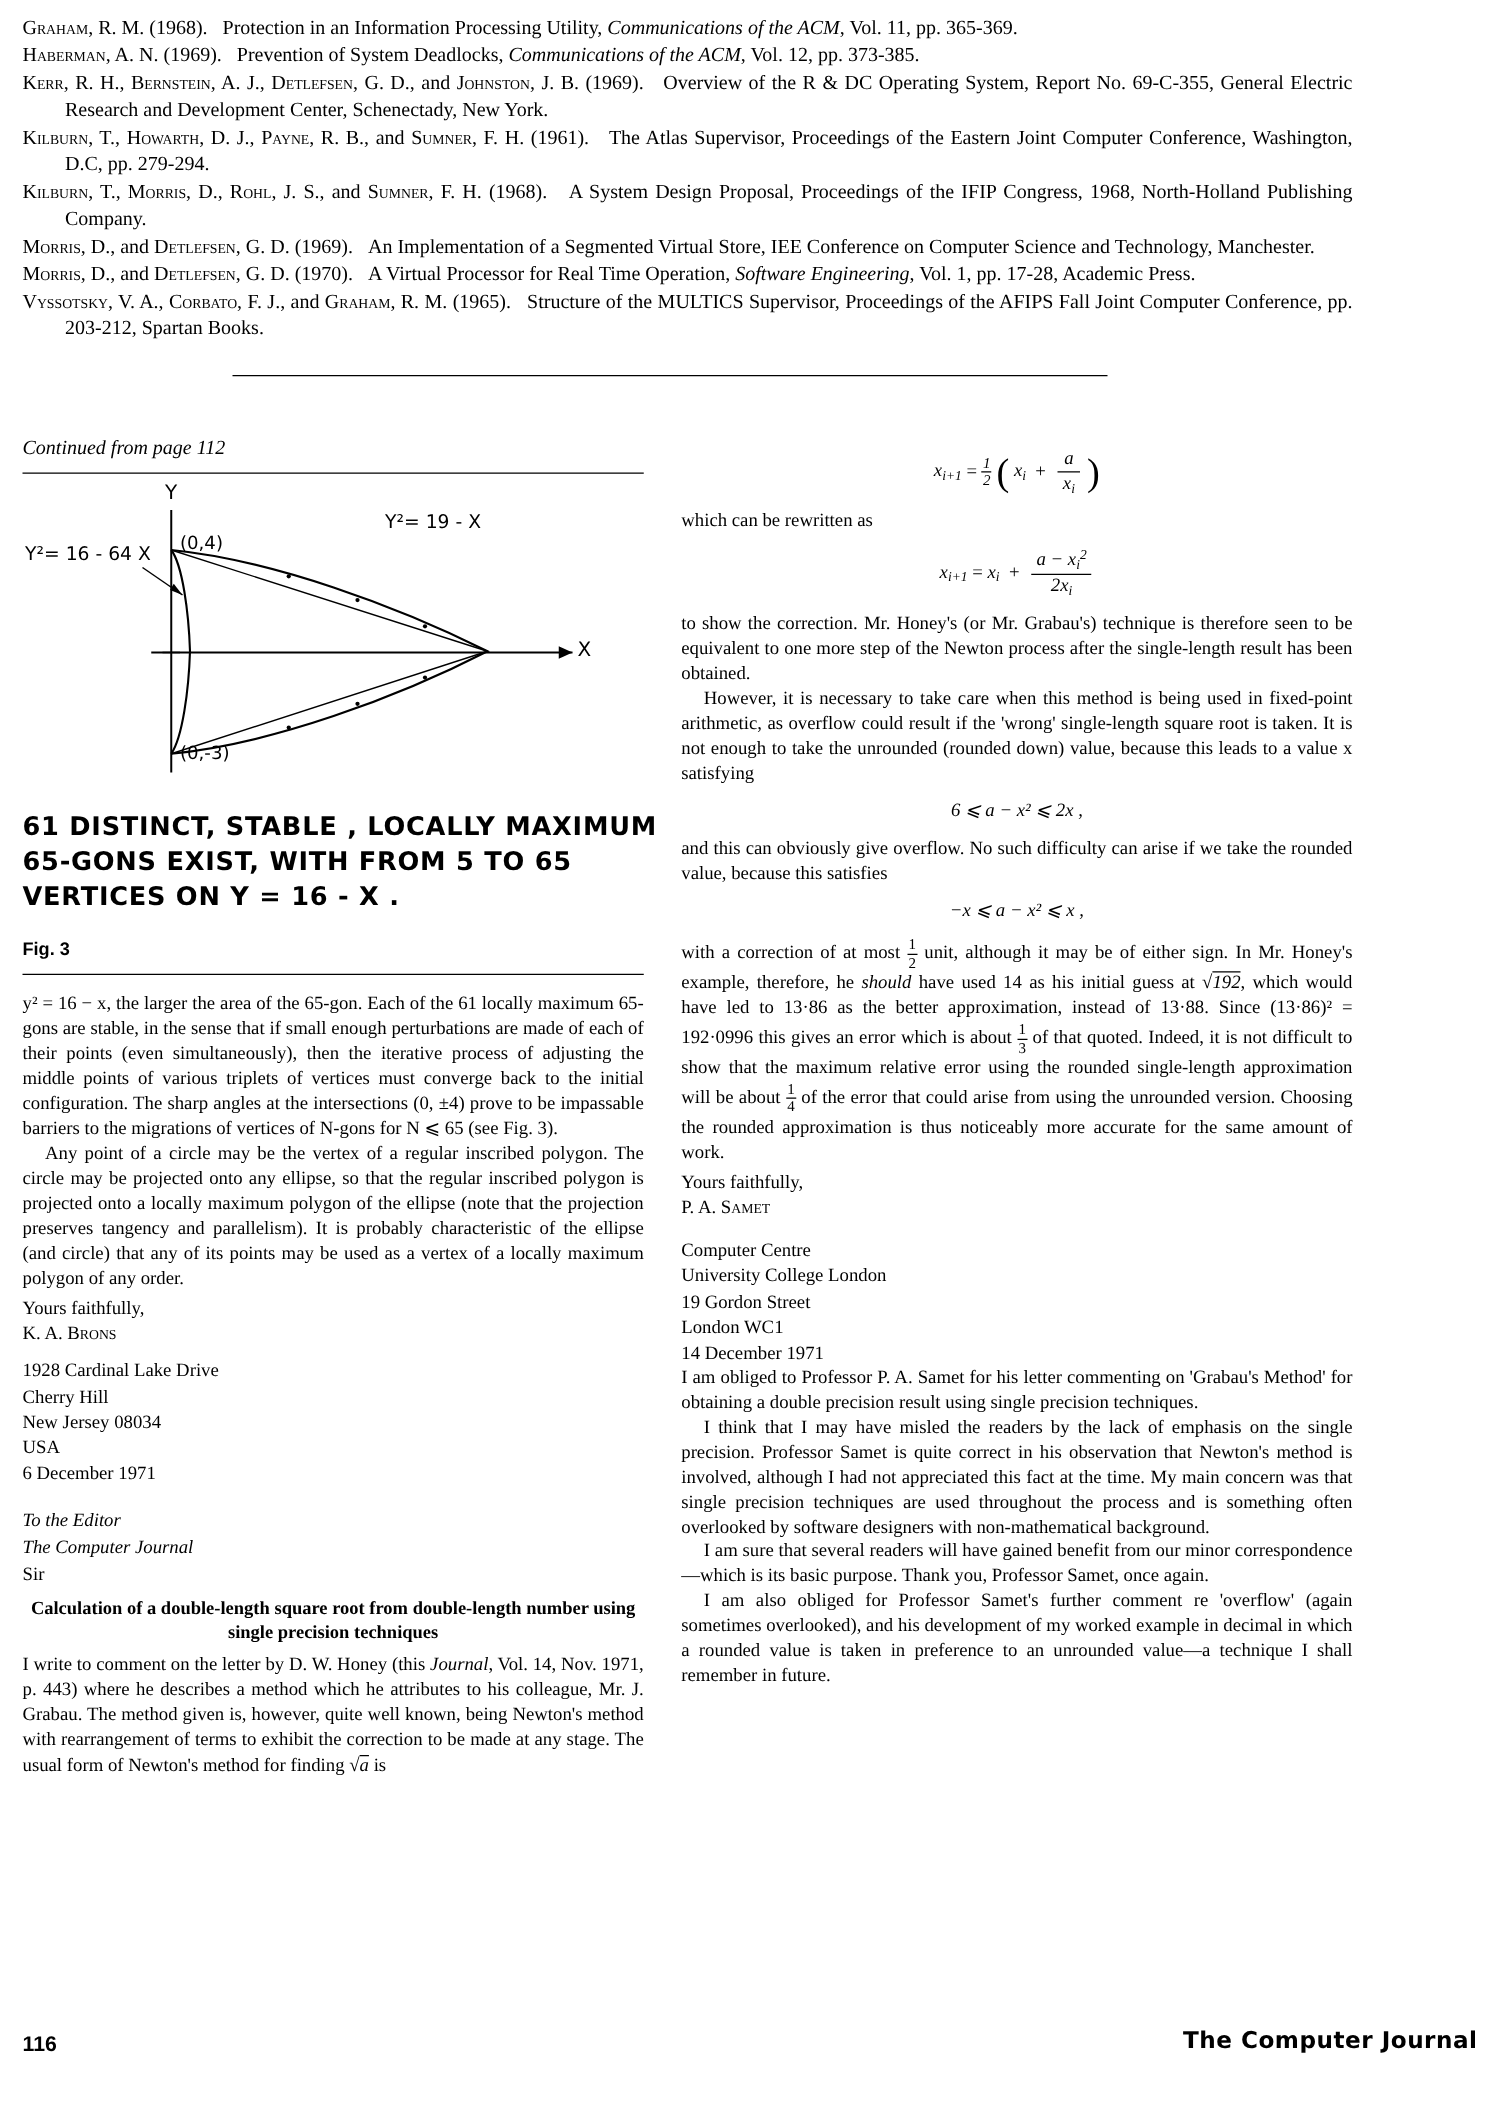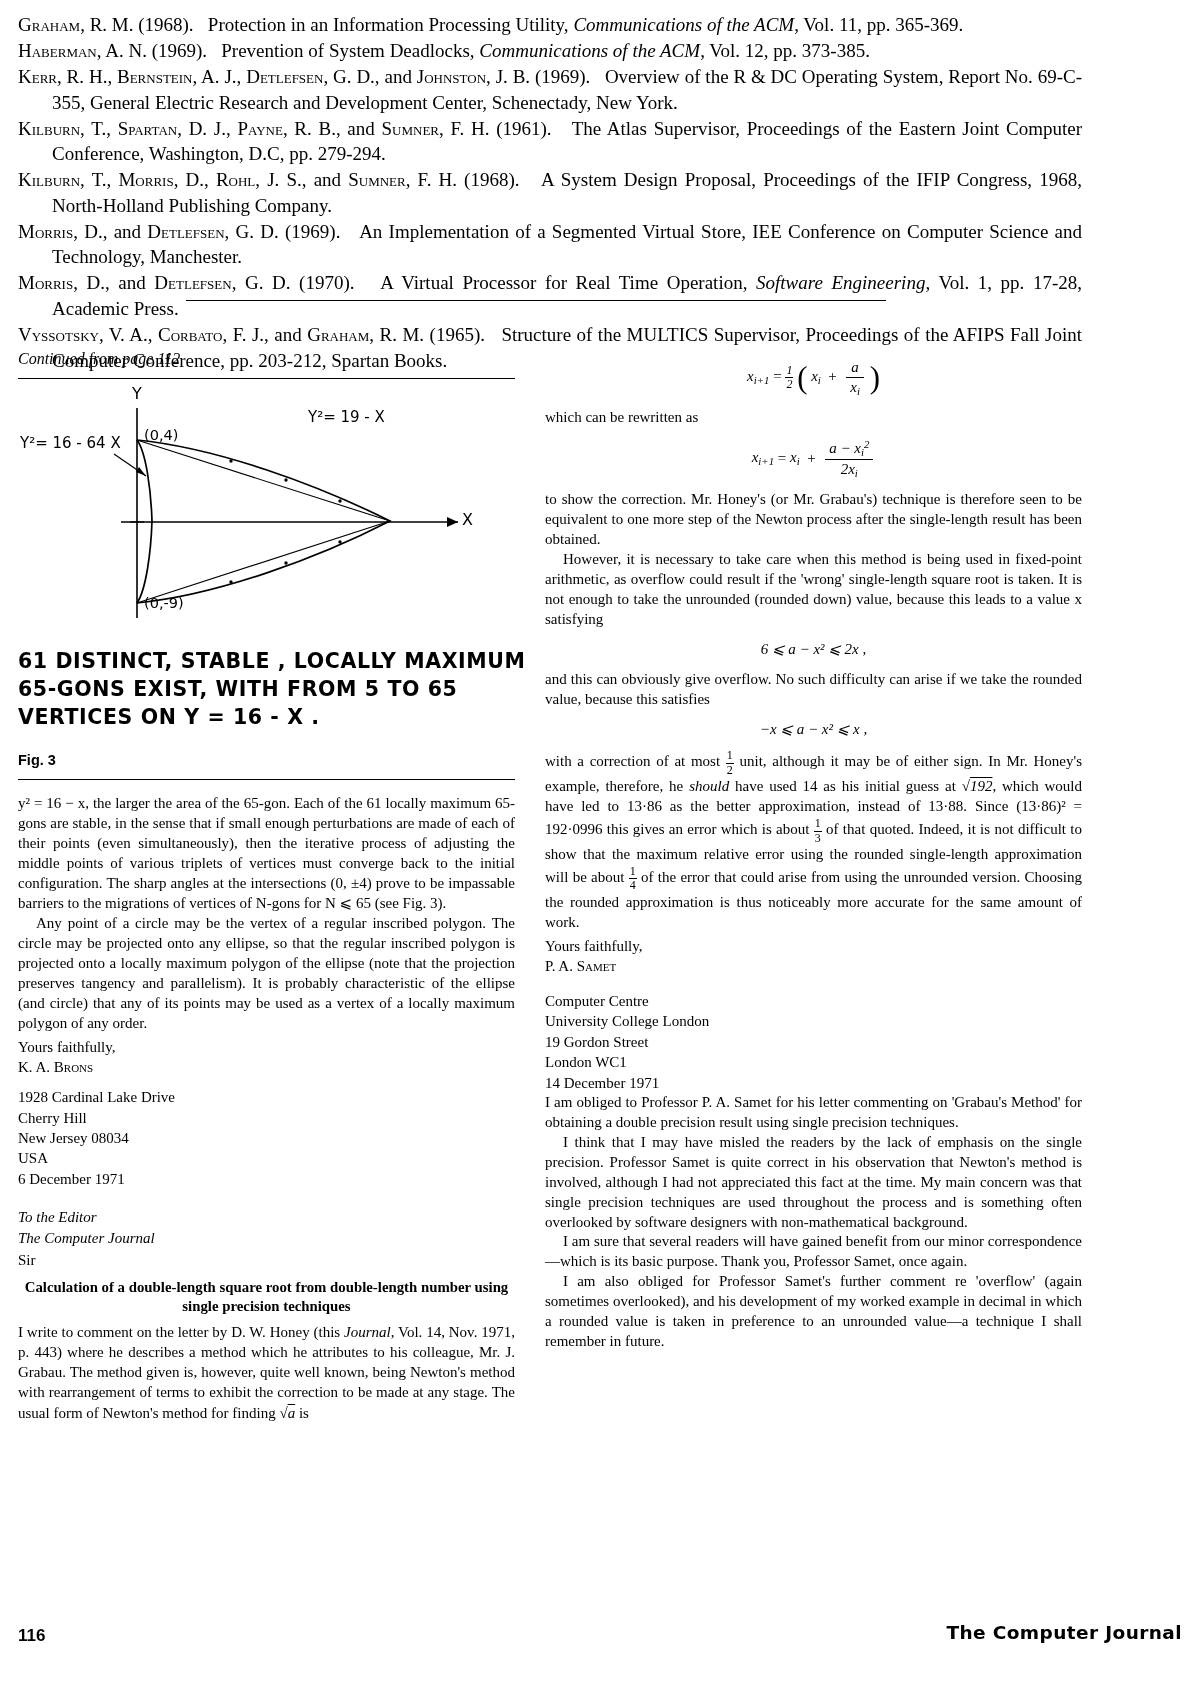--- a/index.html
+++ b/index.html
@@ -20,21 +20,21 @@
     left: 0; top: 0;
     width: 1200px;
     height: 1702px;
   }
   
   .refs {
     position: absolute;
     left: 18px;
     top: 12px;
     width: 1064px;
-    font-size: 19px;
+    font-size: 16px;
     line-height: 1.345;
     text-align: justify;
   }
   .ref {
     margin: 0 0 0.5px 0;
     padding-left: 34px;
     text-indent: -34px;
     text-align: justify;
   }
   .sc {
@@ -203,21 +203,21 @@
     <p class="ref">
       <span class="sc">Graham</span>, R. M. (1968).&nbsp;&nbsp;&nbsp;Protection in an Information Processing Utility, <span class="it">Communications of the ACM</span>, Vol. 11, pp. 365-369.
     </p>
     <p class="ref">
       <span class="sc">Haberman</span>, A. N. (1969).&nbsp;&nbsp;&nbsp;Prevention of System Deadlocks, <span class="it">Communications of the ACM</span>, Vol. 12, pp. 373-385.
     </p>
     <p class="ref">
       <span class="sc">Kerr</span>, R. H., <span class="sc">Bernstein</span>, A. J., <span class="sc">Detlefsen</span>, G. D., and <span class="sc">Johnston</span>, J. B. (1969).&nbsp;&nbsp;&nbsp;Overview of the R &amp; DC Operating System, Report No. 69-C-355, General Electric Research and Development Center, Schenectady, New York.
     </p>
     <p class="ref">
-      <span class="sc">Kilburn</span>, T., <span class="sc">Spartan</span>, D. J., <span class="sc">Payne</span>, R. B., and <span class="sc">Sumner</span>, F. H. (1961).&nbsp;&nbsp;&nbsp;The Atlas Supervisor, Proceedings of the Eastern Joint Computer Conference, Washington, D.C, pp. 279-294.
+      <span class="sc">Kilburn</span>, T., <span class="sc">Howarth</span>, D. J., <span class="sc">Payne</span>, R. B., and <span class="sc">Sumner</span>, F. H. (1961).&nbsp;&nbsp;&nbsp;The Atlas Supervisor, Proceedings of the Eastern Joint Computer Conference, Washington, D.C, pp. 279-294.
     </p>
     <p class="ref">
       <span class="sc">Kilburn</span>, T., <span class="sc">Morris</span>, D., <span class="sc">Rohl</span>, J. S., and <span class="sc">Sumner</span>, F. H. (1968).&nbsp;&nbsp;&nbsp;A System Design Proposal, Proceedings of the IFIP Congress, 1968, North-Holland Publishing Company.
     </p>
     <p class="ref">
       <span class="sc">Morris</span>, D., and <span class="sc">Detlefsen</span>, G. D. (1969).&nbsp;&nbsp;&nbsp;An Implementation of a Segmented Virtual Store, IEE Conference on Computer Science and Technology, Manchester.
     </p>
     <p class="ref">
       <span class="sc">Morris</span>, D., and <span class="sc">Detlefsen</span>, G. D. (1970).&nbsp;&nbsp;&nbsp;A Virtual Processor for Real Time Operation, <span class="it">Software Engineering</span>, Vol. 1, pp. 17-28, Academic Press.
     </p>
@@ -257,21 +257,21 @@
       <line x1="96" y1="64" x2="128" y2="86" stroke="#000" stroke-width="1.2"></line>
       <polygon points="128,86 118,82 121,77" fill="#000"></polygon>
 
       <line x1="112" y1="132" x2="126" y2="132" stroke="#000" stroke-width="1.2"></line>
     </svg>
     <div style="position:absolute;left:114px;top:-6px;font-family:'DejaVu Sans',sans-serif;font-size:16px;">Y</div>
     <div style="position:absolute;left:444px;top:120px;font-family:'DejaVu Sans',sans-serif;font-size:16px;">X</div>
     <div style="position:absolute;left:2px;top:44px;font-family:'DejaVu Sans',sans-serif;font-size:15px;">Y²= 16 - 64 X</div>
     <div style="position:absolute;left:290px;top:18px;font-family:'DejaVu Sans',sans-serif;font-size:15px;">Y²= 19 - X</div>
     <div style="position:absolute;left:126px;top:37px;font-family:'DejaVu Sans',sans-serif;font-size:14.5px;">(0,4)</div>
-    <div style="position:absolute;left:126px;top:205px;font-family:'DejaVu Sans',sans-serif;font-size:14.5px;">(0,-9)</div>
+    <div style="position:absolute;left:126px;top:205px;font-family:'DejaVu Sans',sans-serif;font-size:14.5px;">(0,-3)</div>
   </div>
 
   <div class="fig-heading">61 DISTINCT, STABLE , LOCALLY MAXIMUM   65-GONS  EXIST, WITH FROM 5 TO 65  VERTICES  ON  Y = 16 - X .</div>
   <div class="fig-label">Fig. 3</div>
   <hr class="rule" id="rule-fig">
 
   <div id="left-body">
     <p class="noind">y² = 16 − x, the larger the area of the 65-gon. Each of the 61 locally maximum 65-gons are stable, in the sense that if small enough perturbations are made of each of their points (even simultaneously), then the iterative process of adjusting the middle points of various triplets of vertices must converge back to the initial configuration. The sharp angles at the intersections (0, ±4) prove to be impassable barriers to the migrations of vertices of N-gons for N ⩽ 65 (see Fig. 3).</p>
     <p>Any point of a circle may be the vertex of a regular inscribed polygon. The circle may be projected onto any ellipse, so that the regular inscribed polygon is projected onto a locally maximum polygon of the ellipse (note that the projection preserves tangency and parallelism). It is probably characteristic of the ellipse (and circle) that any of its points may be used as a vertex of a locally maximum polygon of any order.</p>
 

